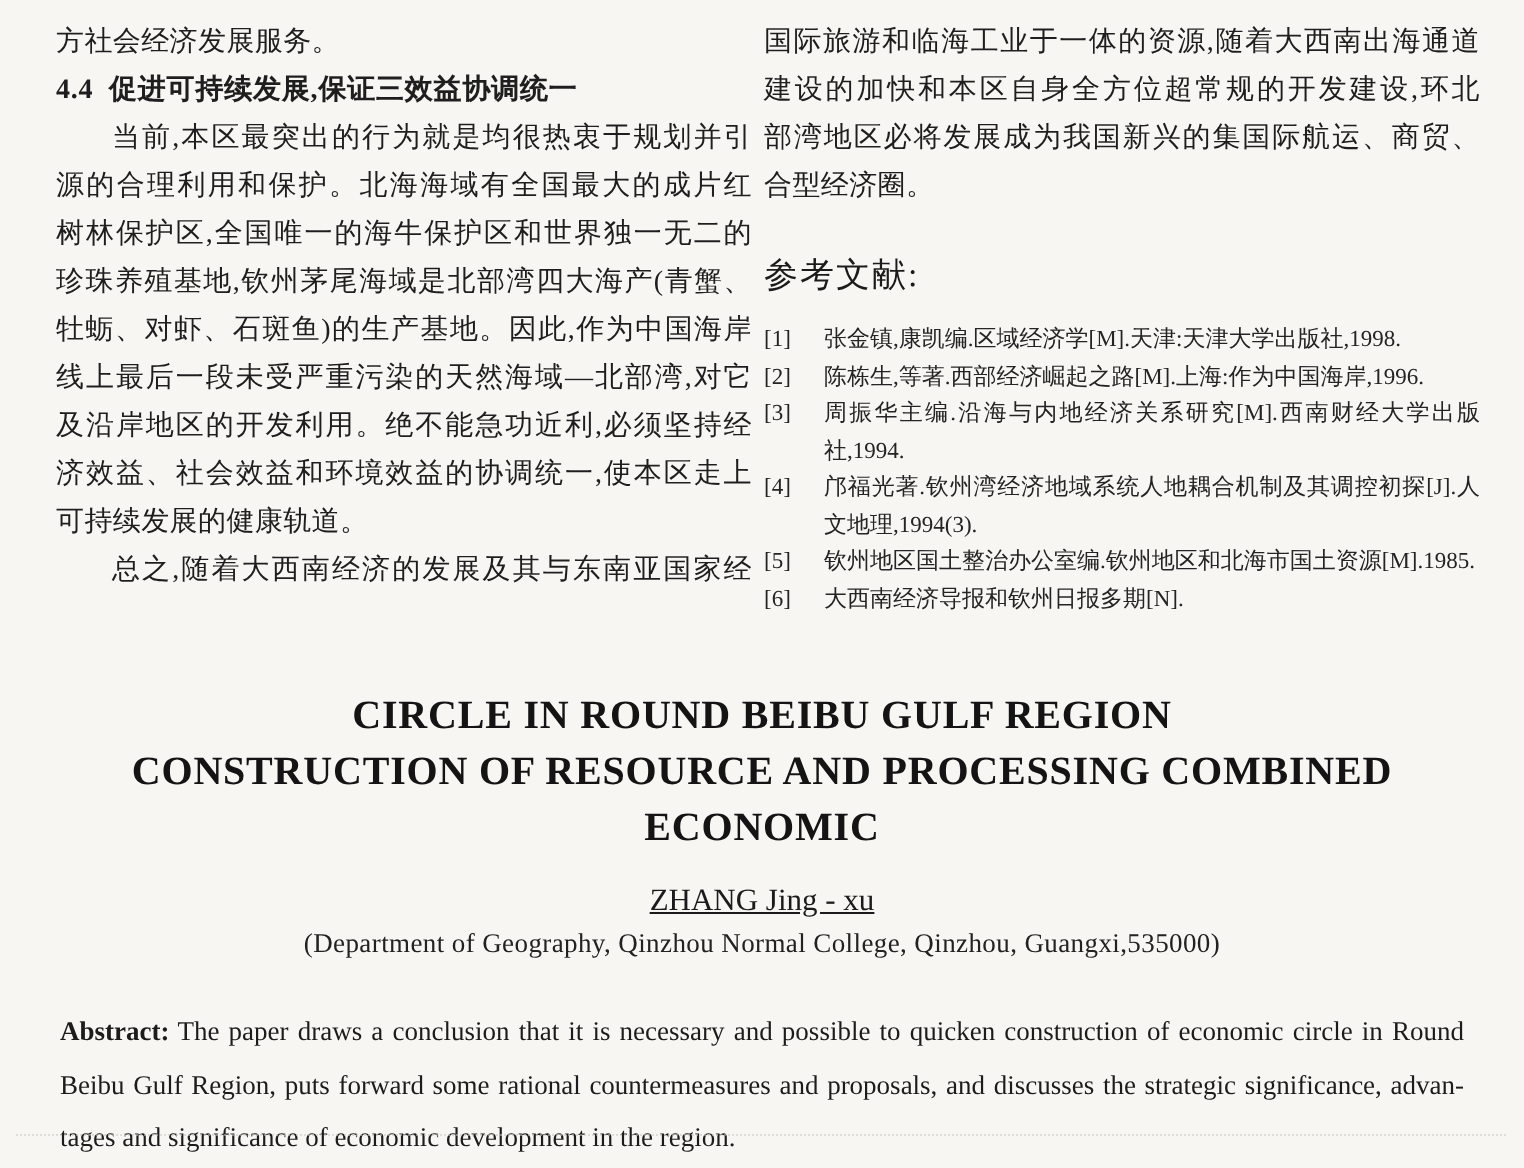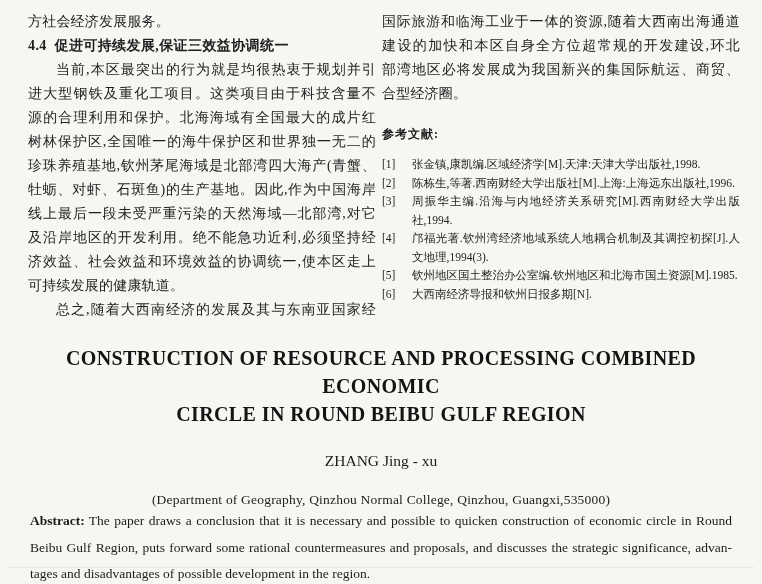--- a/index.html
+++ b/index.html
@@ -20,43 +20,43 @@
   .cn-line{
     font-size:14px;line-height:24px;color:#1e1e1e;
     text-align:justify;white-space:pre-wrap;
     letter-spacing:0.2px;
   }
   .cn-line.jl{text-align-last:justify;}
   .cn-line.indent{text-indent:2em;}
   .cn-line.head{font-weight:bold;letter-spacing:0.4px;font-family:Liberation Serif, serif;}
   
   .refs-heading{
-    font-size:12px;font-weight:bold;color:#1b1b1b;
+    font-size:17px;font-weight:normal;color:#1b1b1b;
     margin:20px 0 12px 0;letter-spacing:1px;
   }
   .ref-item{
     display:flex;align-items:flex-start;
     font-size:11.5px;line-height:18.5px;color:#242424;
   }
   .ref-num{flex:none;width:30px;}
   .ref-text{flex:1;text-align:justify;}
   
   .eng{position:absolute;left:30px;top:344px;width:702px;}
   .paper-title{
     text-align:center;font-weight:bold;color:#141414;
     font-size:20px;line-height:28px;letter-spacing:0.4px;
   }
   .paper-author{
-    text-align:center;font-size:15.5px;color:#1b1b1b;margin-top:24px;
+    text-align:center;font-size:15.5px;color:#1b1b1b;margin-top:14px;text-decoration:underline;
   }
   .paper-affil{
-    text-align:center;font-size:13.5px;color:#222;margin-top:22px;
+    text-align:center;font-size:13.5px;color:#222;margin-top:4px;
     letter-spacing:0.2px;
   }
-  .abstract{}
+  .abstract{margin-top:23px;}
   .eng-line{
     font-size:13.5px;line-height:26.5px;color:#1c1c1c;
   }
   .eng-line.jl{text-align-last:justify;}
   .eng-line b:not(:empty){margin-right:4px;}
   
   .scan-line{
     position:absolute;left:8px;top:567px;width:745px;height:0;
     border-top:1px dotted #c9c9c2;opacity:.55;
   }
@@ -64,21 +64,20 @@
 </head>
 <body>
 
 <div class="page">
 
   <div class="col col-left">
 
   <div class="cn-line">方社会经济发展服务。</div>
       <div class="cn-line head">4.4  促进可持续发展,保证三效益协调统一</div>
       <div class="cn-line indent jl">当前,本区最突出的行为就是均很热衷于规划并引</div>
-      <div class="cn-line jl">进大型钢铁及重化工项目。这类项目由于科技含量不</div>
       <div class="cn-line jl">源的合理利用和保护。北海海域有全国最大的成片红</div>
       <div class="cn-line jl">树林保护区,全国唯一的海牛保护区和世界独一无二的</div>
       <div class="cn-line jl">珍珠养殖基地,钦州茅尾海域是北部湾四大海产(青蟹、</div>
       <div class="cn-line jl">牡蛎、对虾、石斑鱼)的生产基地。因此,作为中国海岸</div>
       <div class="cn-line jl">线上最后一段未受严重污染的天然海域—北部湾,对它</div>
       <div class="cn-line jl">及沿岸地区的开发利用。绝不能急功近利,必须坚持经</div>
       <div class="cn-line jl">济效益、社会效益和环境效益的协调统一,使本区走上</div>
       <div class="cn-line">可持续发展的健康轨道。</div>
       <div class="cn-line indent jl">总之,随着大西南经济的发展及其与东南亚国家经</div>
     </div>
@@ -95,21 +94,21 @@
     <div class="refs-heading">参考文献:</div>
 
     <div>
 
     <div class="ref-item">
           <span class="ref-num">[1]</span>
           <span class="ref-text">张金镇,康凯编.区域经济学[M].天津:天津大学出版社,1998.</span>
         </div>
         <div class="ref-item">
           <span class="ref-num">[2]</span>
-          <span class="ref-text">陈栋生,等著.西南财经大学出版社[M].上海:上海远东出版社,1996.</span>
+          <span class="ref-text">陈栋生,等著.西部经济崛起之路[M].上海:作为中国海岸,1996.</span>
         </div>
         <div class="ref-item">
           <span class="ref-num">[3]</span>
           <span class="ref-text">周振华主编.沿海与内地经济关系研究[M].西南财经大学出版社,1994.</span>
         </div>
         <div class="ref-item">
           <span class="ref-num">[4]</span>
           <span class="ref-text">邝福光著.钦州湾经济地域系统人地耦合机制及其调控初探[J].人文地理,1994(3).</span>
         </div>
         <div class="ref-item">
@@ -118,36 +117,36 @@
         </div>
         <div class="ref-item">
           <span class="ref-num">[6]</span>
           <span class="ref-text">大西南经济导报和钦州日报多期[N].</span>
         </div>
       </div>
   </div>
 
   <div class="eng">
     <div class="paper-title">
+      <div>CIRCLE IN ROUND BEIBU GULF REGION</div>
       <div>CONSTRUCTION OF RESOURCE AND PROCESSING COMBINED ECONOMIC</div>
-      <div>CIRCLE IN ROUND BEIBU GULF REGION</div>
     </div>
 
     <div class="paper-author">ZHANG Jing - xu</div>
 
     <div class="paper-affil">(Department of Geography, Qinzhou Normal College, Qinzhou, Guangxi,535000)</div>
 
     <div class="abstract">
 
     <div class="eng-line jl">
           <b>Abstract:</b><span>The paper draws a conclusion that it is necessary and possible to quicken construction of economic circle in Round</span>
         </div>
         <div class="eng-line jl">
           <b></b><span>Beibu Gulf Region, puts forward some rational countermeasures and proposals, and discusses the strategic significance, advan-</span>
         </div>
         <div class="eng-line">
-          <b></b><span>tages and disadvantages of possible development in the region.</span>
+          <b></b><span>tages and significance of economic development in the region.</span>
         </div>
       </div>
   </div>
 
   <div class="scan-line"></div>
 </div>
 
 </body></html>

